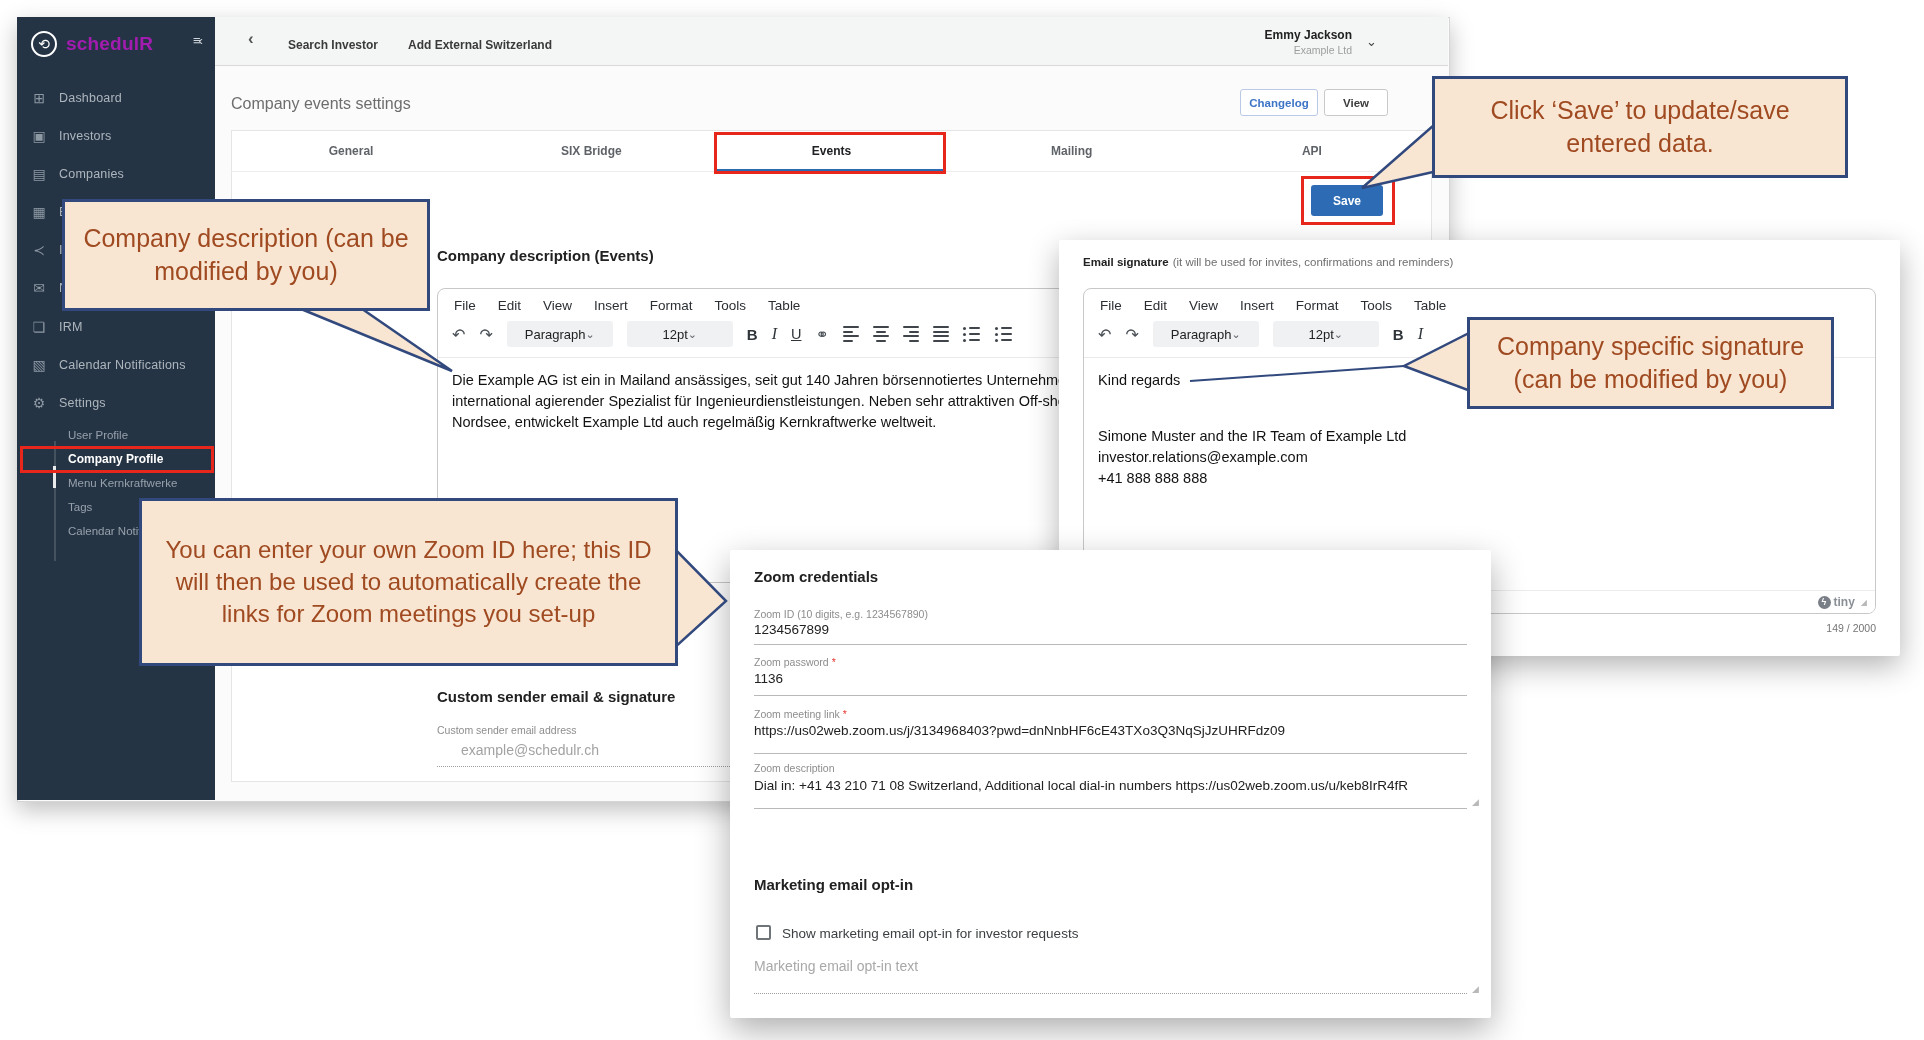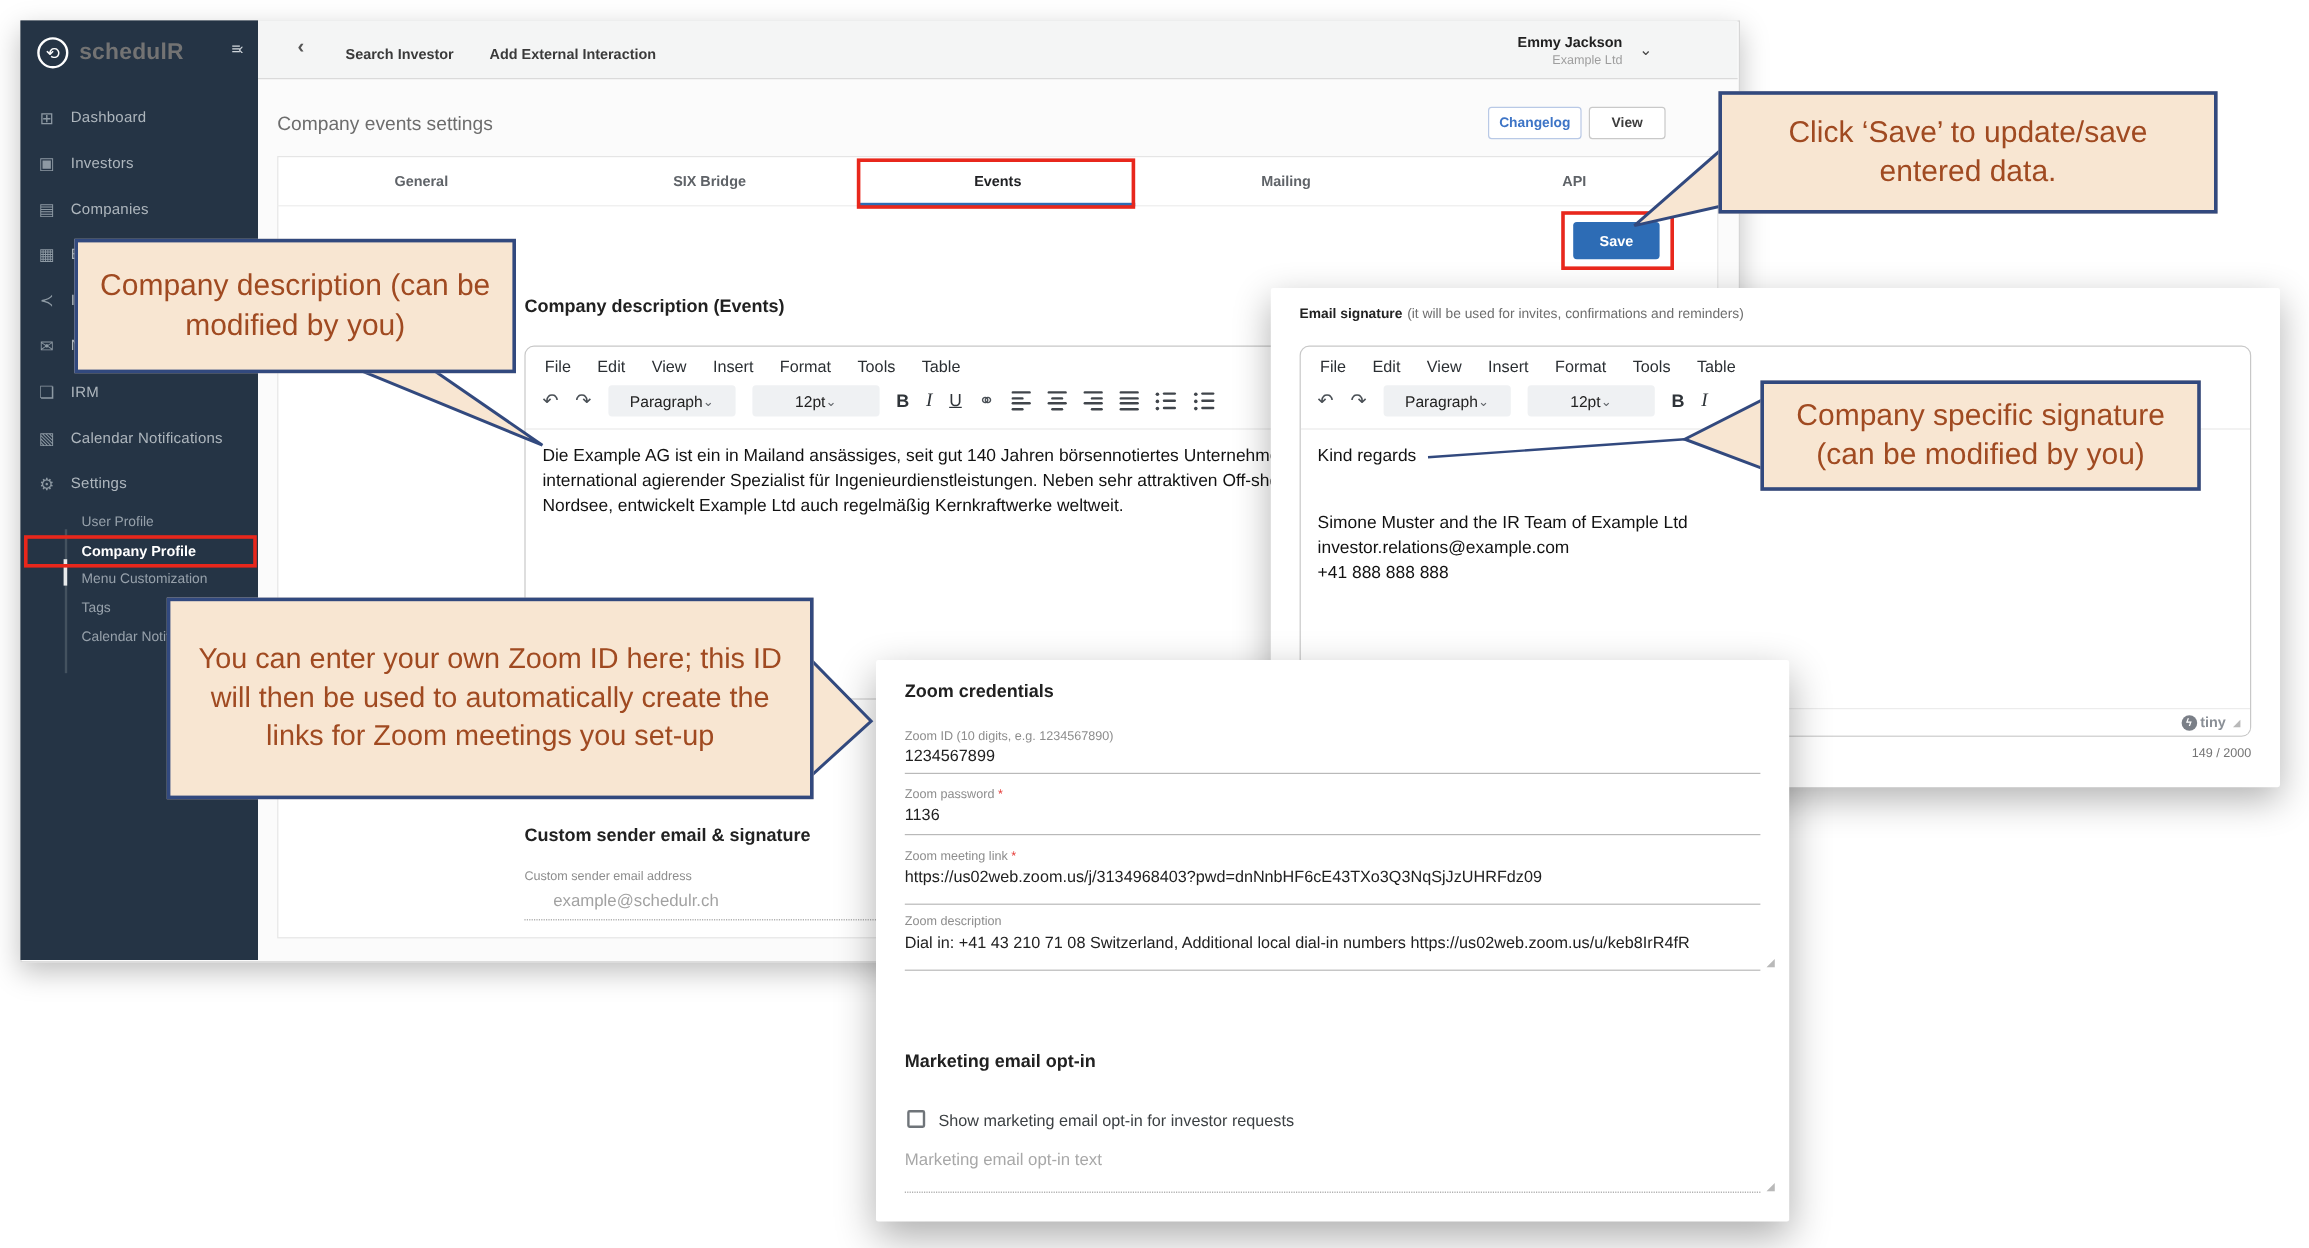--- a/index.html
+++ b/index.html
@@ -9,21 +9,21 @@
 
   
   #app-window{left:17px;top:17px;width:1431px;height:783px;background:#fbfbfb;
               border:1px solid #d6d6d6;box-shadow:0 8px 22px rgba(0,0,0,.25);z-index:1;}
 
   
   #sidebar{left:17px;top:17px;width:198px;height:783px;background:#253445;z-index:2;}
   #brand-row{left:31px;top:29px;width:170px;height:30px;z-index:3;display:flex;align-items:center;}
   #logo-circle{width:26px;height:26px;border:2px solid #fff;border-radius:50%;color:#fff;
                display:flex;align-items:center;justify-content:center;font-size:14px;box-sizing:border-box;}
-  #brand-name{color:#737373;font-size:19px;font-weight:600;margin-left:9px;letter-spacing:.2px;}
+  #brand-name{color:#a21caf;font-size:19px;font-weight:600;margin-left:9px;letter-spacing:.2px;}
   #collapse-btn{left:193px;top:33px;color:#cfd5da;font-size:13px;z-index:3;letter-spacing:-2px;}
   .nav-item{position:absolute;left:31px;height:24px;display:flex;align-items:center;z-index:3;}
   .nav-ico{width:16px;font-size:14px;color:#8d99a3;text-align:center;}
   .nav-label{margin-left:12px;font-size:12.5px;color:#aeb6bd;letter-spacing:.2px;white-space:nowrap;}
   #subline{left:54px;top:441px;width:2px;height:120px;background:#44525f;z-index:3;}
   .sub-item{position:absolute;left:68px;height:18px;display:flex;align-items:center;z-index:3;}
   .sub-label{font-size:11.5px;color:#97a1ab;white-space:nowrap;}
   .sub-label.active{font-size:12px;font-weight:bold;color:#fff;}
   #active-tick{left:53px;top:466px;width:3px;height:22px;background:#e8eaec;z-index:4;}
 
@@ -185,33 +185,33 @@
 
   <div id="subline" class="abs"></div>
   <div id="active-tick" class="abs"></div>
   <div class="sub-item" style="top:426px">
     <span class="sub-label">User Profile</span>
   </div>
   <div class="sub-item" style="top:450px">
     <span class="sub-label active">Company Profile</span>
   </div>
   <div class="sub-item" style="top:474px">
-    <span class="sub-label">Menu Customization</span>
+    <span class="sub-label">Menu Kernkraftwerke</span>
   </div>
   <div class="sub-item" style="top:498px">
     <span class="sub-label">Tags</span>
   </div>
   <div class="sub-item" style="top:522px">
     <span class="sub-label">Calendar Notificat</span>
   </div>
 
   <div id="topbar" class="abs"></div>
   <span id="back-btn" class="abs">‹</span>
   <span id="nav-search" class="abs">Search Investor</span>
-  <span id="nav-addext" class="abs">Add External Interaction</span>
+  <span id="nav-addext" class="abs">Add External Switzerland</span>
   <div id="user-block" class="abs">
     <div id="user-name">Emmy Jackson</div>
     <div id="user-company">Example Ltd</div>
   </div>
   <span id="user-chevron" class="abs">⌄</span>
 
   <div id="page-title" class="abs">Company events settings</div>
   <div id="btn-changelog" class="hdr-btn">Changelog</div>
   <div id="btn-view" class="hdr-btn">View</div>
 

